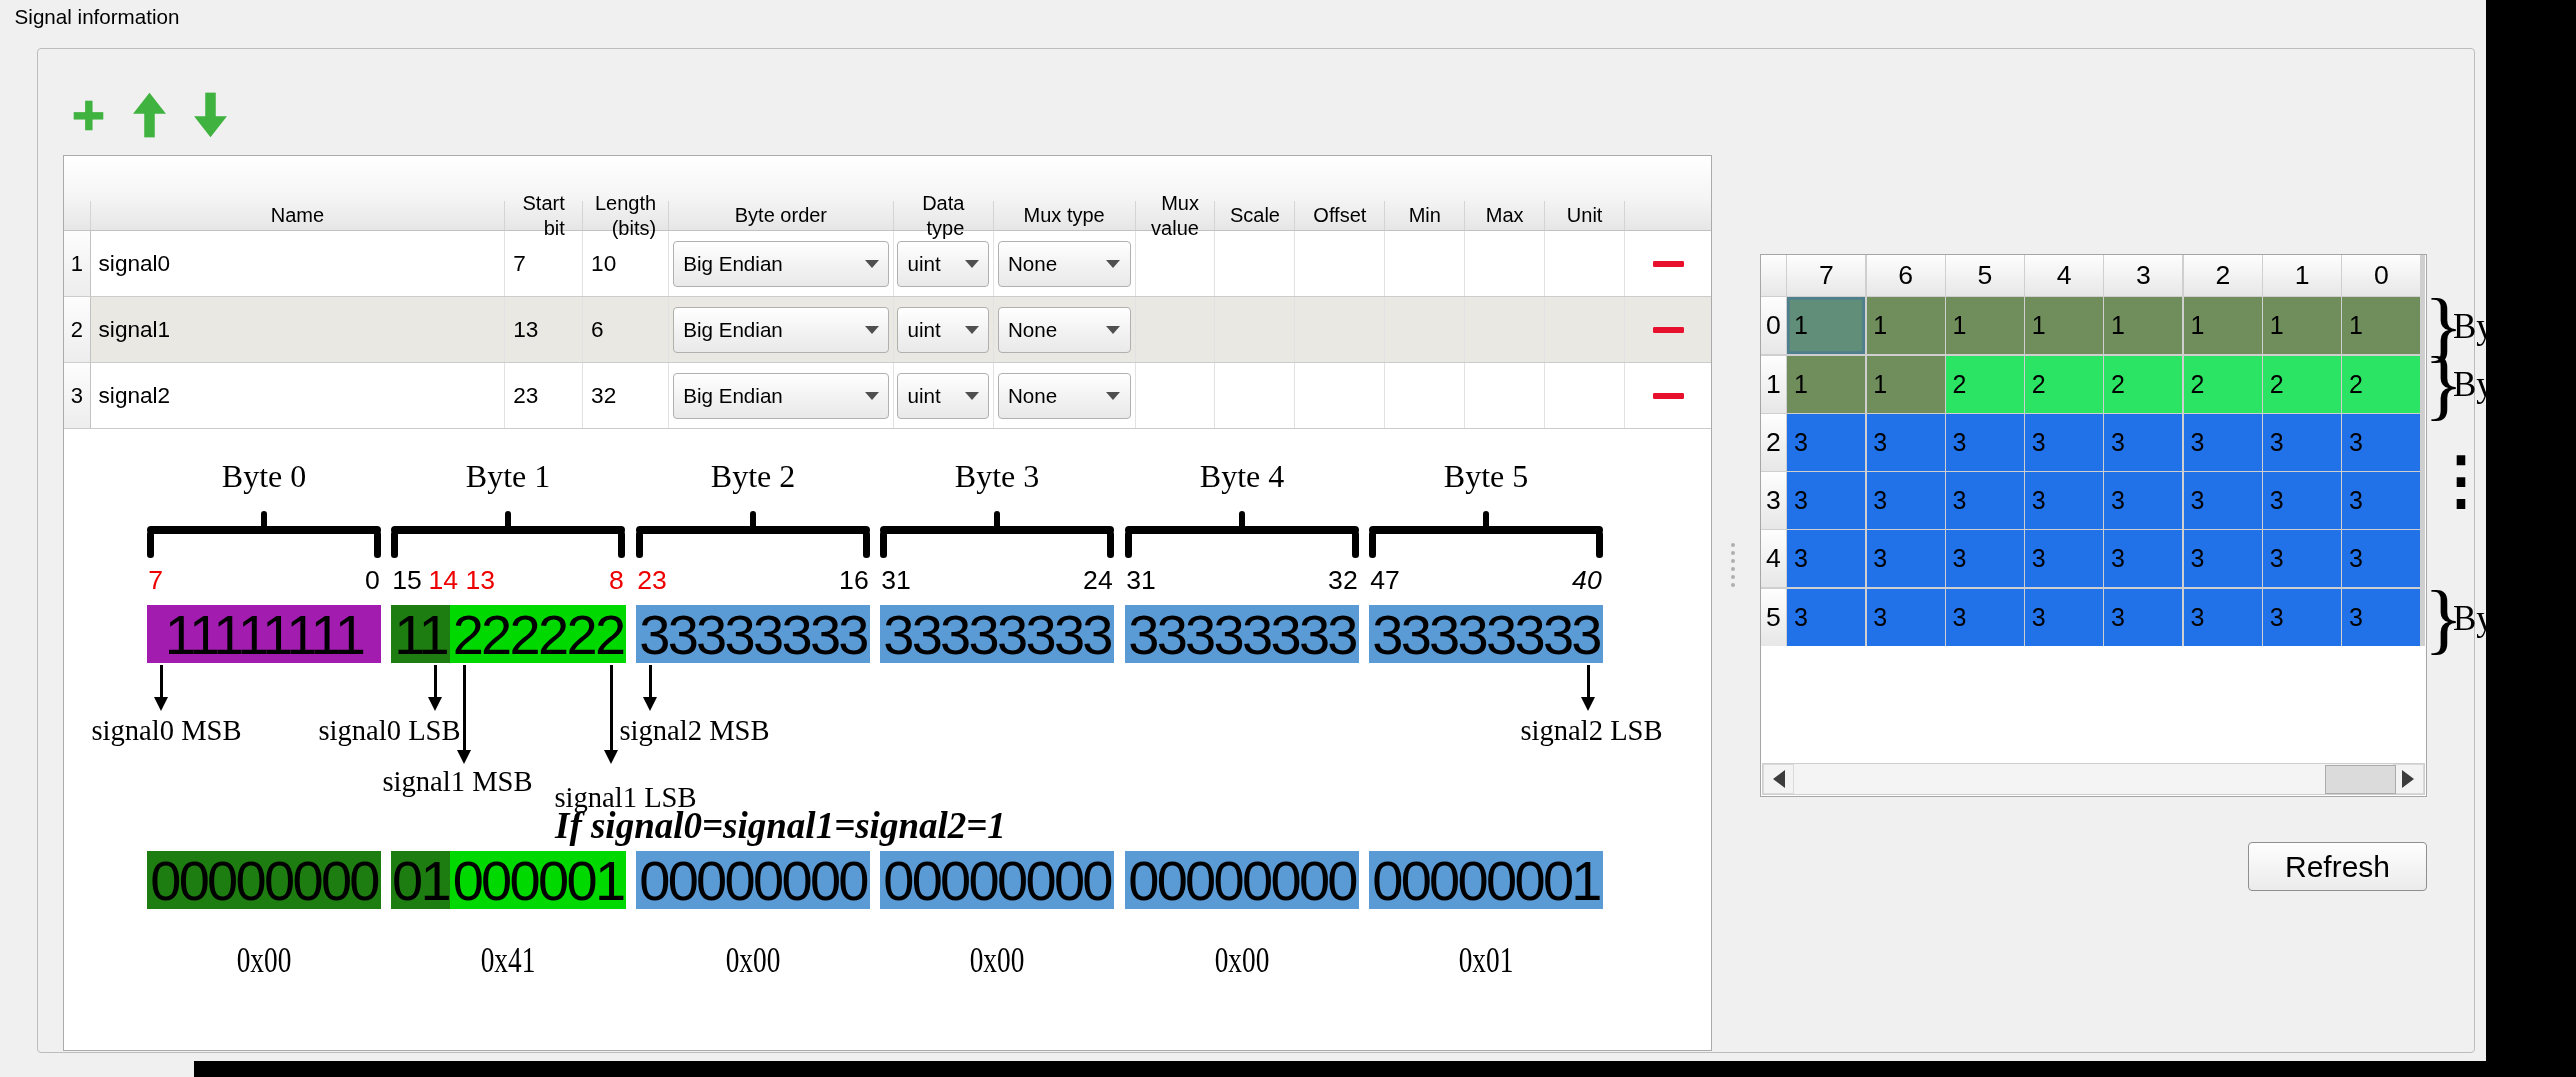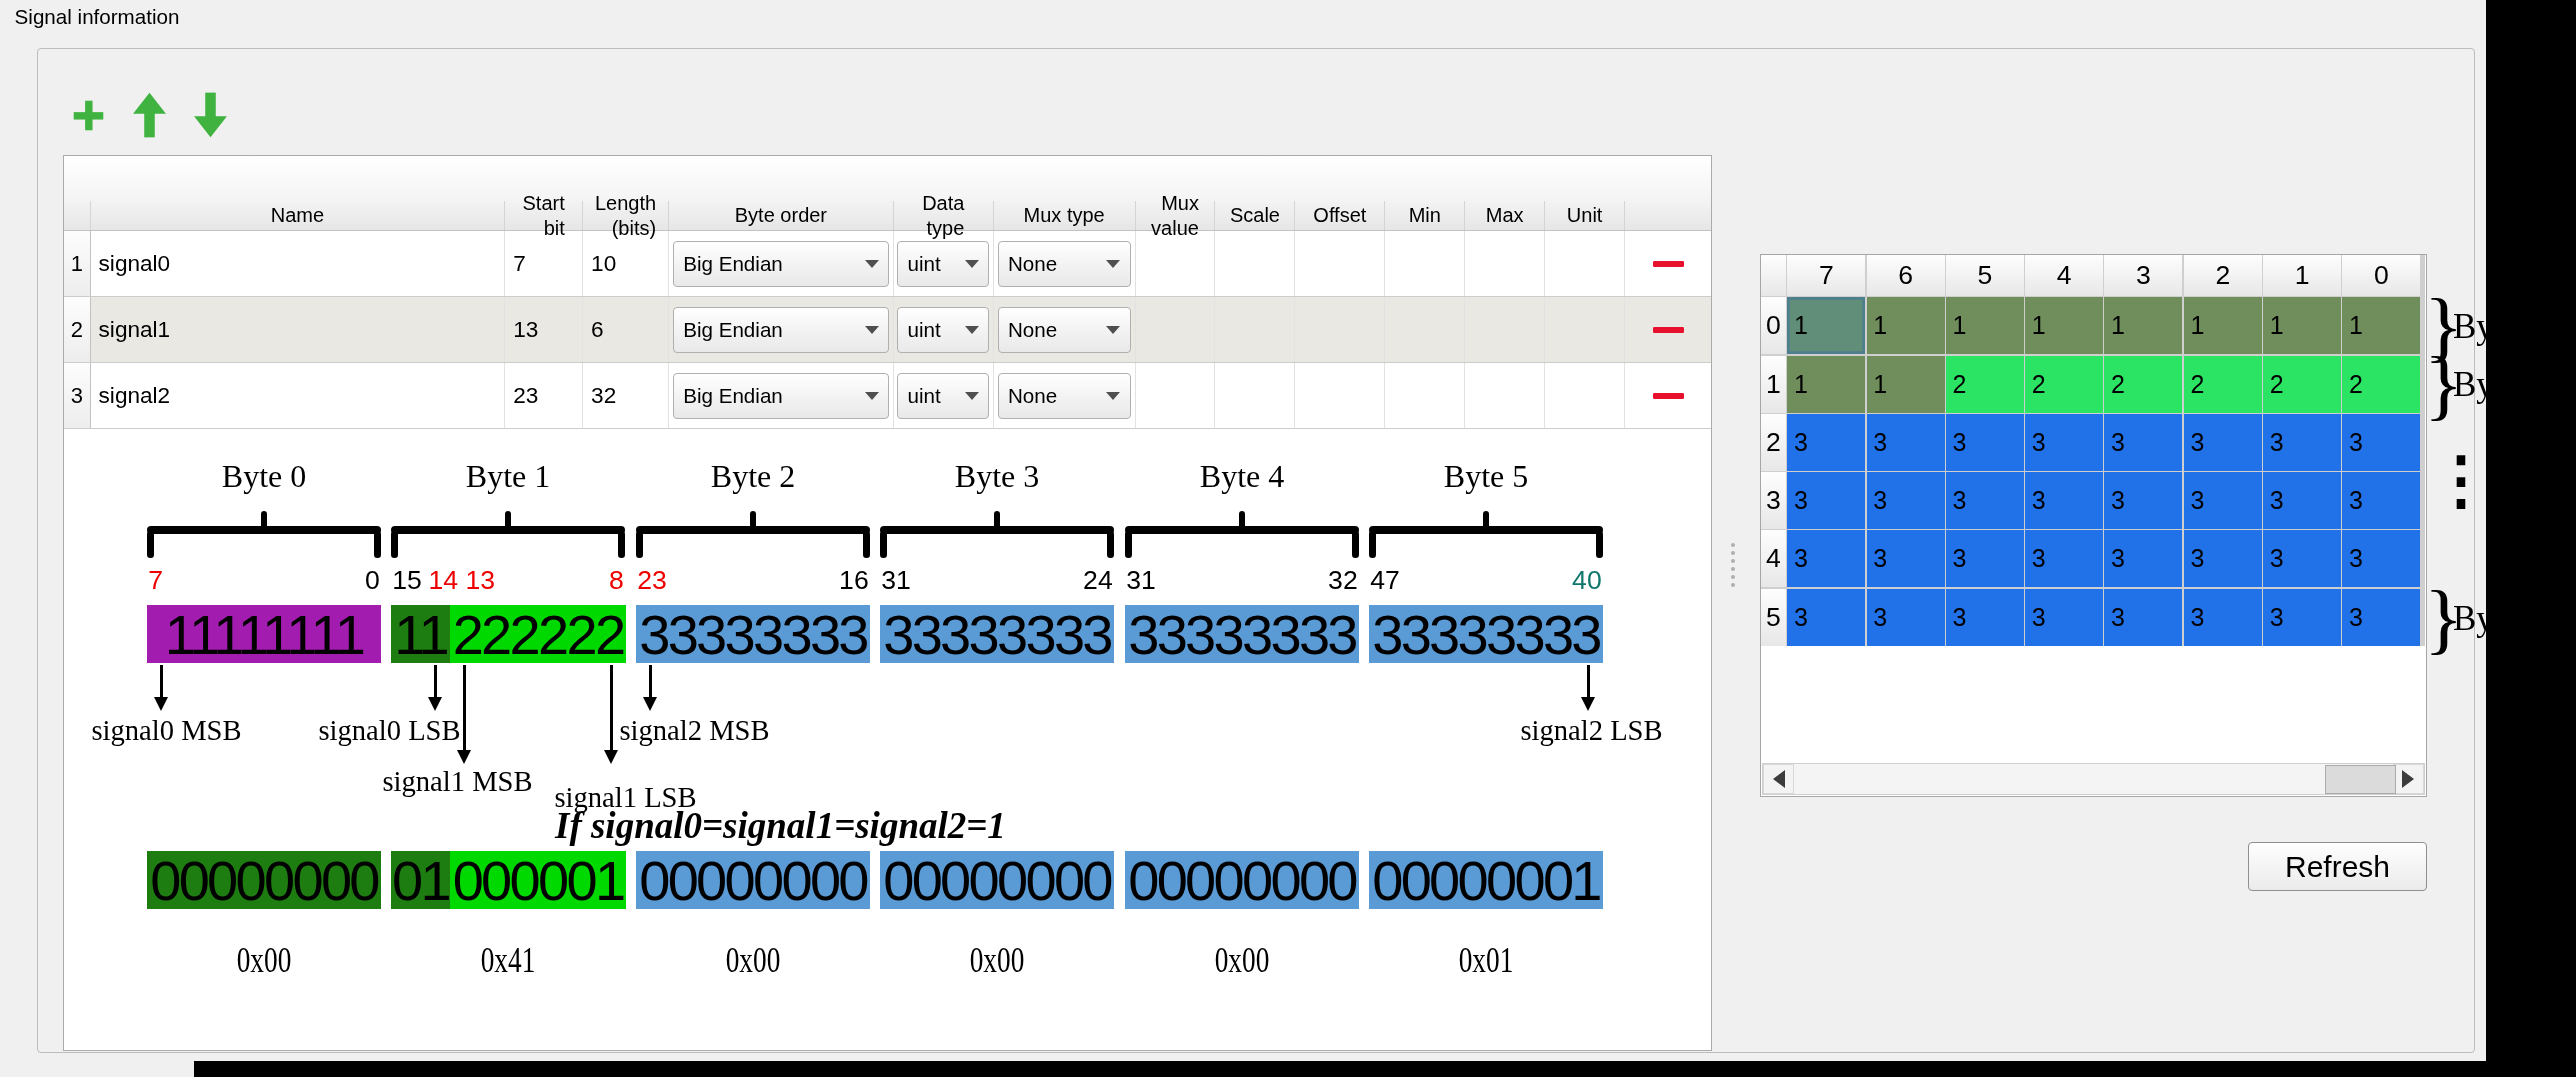--- a/index.html
+++ b/index.html
@@ -362,21 +362,21 @@
           <span class="riser"></span>
           <span class="bar"></span>
           <span class="dl"></span>
           <span class="dr"></span>
         </div>
         <div class="bitnums" style="left: 1305px;">
           <span class="nl">
             <span>47</span>
           </span>
           <span class="nr">
-            <span style="color: #0f766e;">40</span>
+            <span style="color: #000000; font-style: italic;">40</span>
           </span>
         </div>
         <div class="bitrow" style="left: 1305px; top: 449px;">
           <span class="seg" style="width: 234px; background: rgb(91, 155, 213);">33333333</span>
         </div>
         <div class="bitrow" style="left: 1305px; top: 695px;">
           <span class="seg" style="width: 234px; background: rgb(91, 155, 213);">00000001</span>
         </div>
         <div class="hexlab" style="left: 1305px;">0x01</div>
         <div class="aline" style="left: 96px; top: 509px; height: 32px;"></div>

